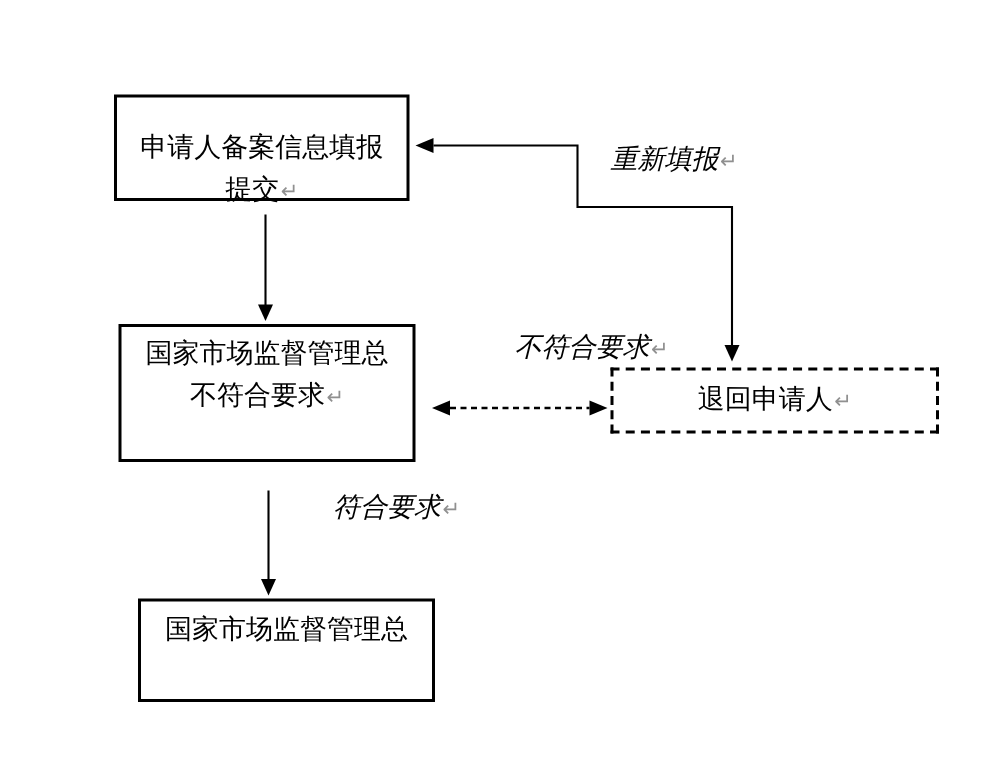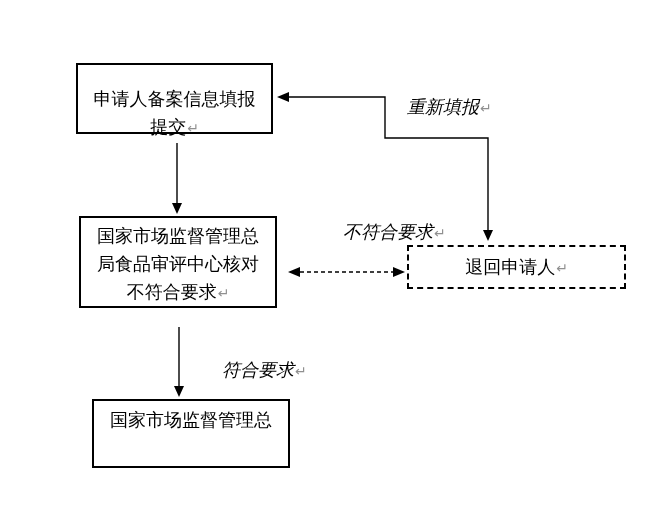--- a/index.html
+++ b/index.html
@@ -62,21 +62,21 @@
   }
   .edge-label {
     position: absolute;
     font-size: 18px;
     white-space: nowrap;
     line-height: 20px;
     font-style: italic;
   }
   .label-refill   { left: 407px; top: 97px;  }
   .label-notmeet  { left: 309px; top: 222px; margin-left: 34px; }
-  .label-meet     { left: 222px; top: 360px; }
+  .label-meet     { left: 222px; top: 329px; }
 </style>
 </head>
 <body>
 
 <div class="canvas">
 
   <svg class="connectors" width="664" height="510" viewBox="0 0 664 510" xmlns="http://www.w3.org/2000/svg">
 
     <g>
       <line x1="177" y1="143" x2="177" y2="204" stroke="#000000" stroke-width="1.4"></line>
@@ -108,23 +108,20 @@
     <div class="line">
       <span>提交</span><span class="pmark">↵</span>
     </div>
   </div>
 
   <div class="node node-review-center">
     <div class="line">
       <span>国家市场监督管理总</span>
     </div>
     <div class="line">
-      <span>局食品审评中心核对</span>
-    </div>
-    <div class="line">
       <span>不符合要求</span><span class="pmark">↵</span>
     </div>
   </div>
 
   <div class="node dashed node-return-applicant">
     <div class="line">
       <span>退回申请人</span><span class="pmark">↵</span>
     </div>
   </div>
 

